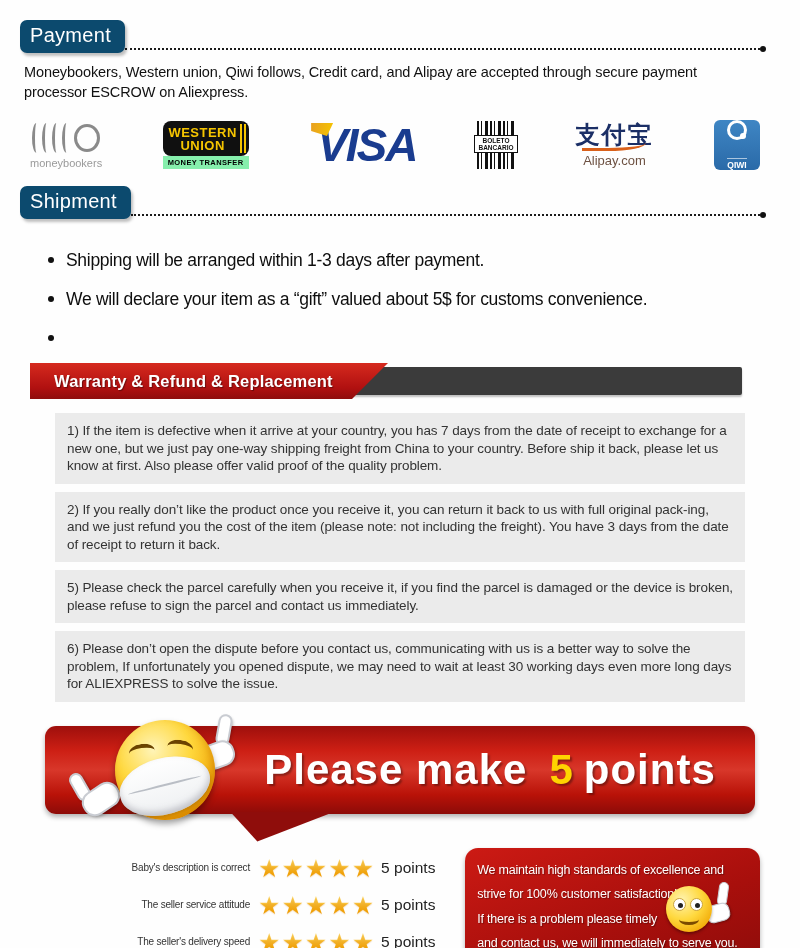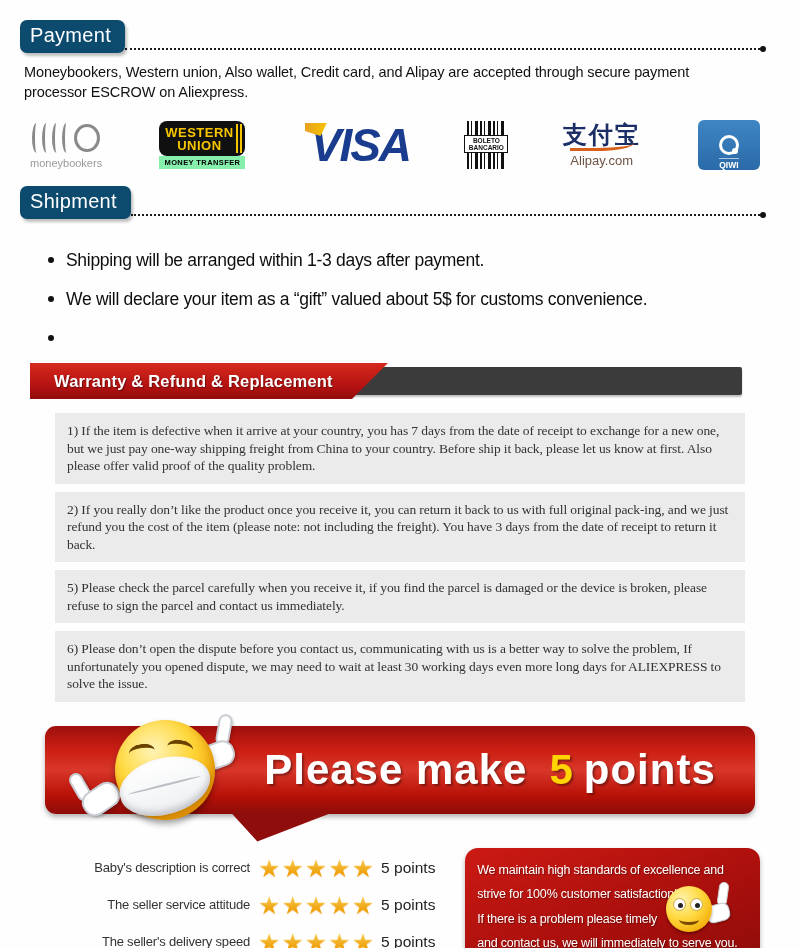--- a/index.html
+++ b/index.html
@@ -54,22 +54,22 @@
 
   .boleto { position:relative; width:38px; height:48px;
     background:repeating-linear-gradient(90deg,#111 0 2px,#fff 2px 4px,#111 4px 5px,#fff 5px 8px,#111 8px 11px,#fff 11px 13px); }
   .boleto-label { position:absolute; left:-3px; right:-3px; top:14px; background:#fff; border:1px solid #111;
     font-size:6.5px; font-weight:bold; text-align:center; line-height:7px; padding:1px 0; color:#111; }
 
   .alipay-cn { font-size:24px; font-weight:bold; color:#1b2f66; line-height:24px; letter-spacing:2px; }
   .alipay-swoosh { width:64px; height:8px; border-bottom:3px solid #d9601a; border-radius:0 0 60%/0 0 100% 100%; margin-top:-4px; }
   .alipay-label { font-size:13px; color:#6e5243; margin-top:2px; }
 
-  .qiwi { width:62px; height:50px; background:linear-gradient(180deg,#3f86c4,#2a6aa8); border-radius:6px;
-    display:flex; flex-direction:column; align-items:center; justify-content:flex-end; }
+  .qiwi { width:46px; height:50px; background:linear-gradient(180deg,#3f86c4,#2a6aa8); border-radius:6px;
+    display:flex; flex-direction:column; align-items:center; justify-content:space-between; }
   .qiwi-ring { width:20px; height:20px; border:3px solid #fff; border-radius:50%; position:relative; }
   .qiwi-ring::after { content:""; position:absolute; right:-2px; bottom:-2px; width:6px; height:6px; background:#fff; border-radius:50% 50% 50% 0; }
   .qiwi-label { color:#fff; font-size:8.5px; font-weight:bold; margin-top:3px; border-top:1px solid rgba(255,255,255,.6); padding-top:1px; }
 
   
   .bullets { margin:30px 40px 0 48px; }
   .bullet-row { display:flex; margin-bottom:17px; align-items:flex-start; }
   .bullet-dot { width:6px; height:6px; border-radius:50%; background:#111; margin:8px 12px 0 0; flex:none; }
   .bullet-text { font-size:17.5px; line-height:22px; color:#0e0e0e; letter-spacing:-0.3px; }
 
@@ -80,21 +80,21 @@
   .warranty-red { position:absolute; left:0; top:0; bottom:0; width:358px;
     background:linear-gradient(180deg,#d62a1e,#b01010 70%,#8f0d0d);
     clip-path:polygon(0 0,100% 0,calc(100% - 36px) 100%,0 100%);
     display:flex; align-items:center; }
   .warranty-red span { color:#fff; font-weight:bold; font-size:16.5px; padding-left:24px; letter-spacing:.2px;
     text-shadow:1px 1px 1px rgba(0,0,0,.4); }
 
   
   .paras { margin:14px 55px 0 55px; }
   .para { background:#ebebeb; color:#333; font-size:13.5px; line-height:17.5px;
-    padding:9px 12px; margin-bottom:8px; letter-spacing:-0.1px;font-family:Liberation Serif, serif; }
+    padding:9px 12px; margin-bottom:8px; letter-spacing:-0.1px; }
 
   
   .points-banner { position:relative; margin:24px 45px 0 45px; height:88px; }
   .pb-bar { position:absolute; inset:0; border-radius:11px;
     background:linear-gradient(180deg,#9e0f0c,#cd1f14 28%,#d8372a 50%,#b91208 78%,#8c0b08);
     box-shadow:0 3px 5px rgba(0,0,0,.3); }
   .pb-tail { position:absolute; left:185px; bottom:-28px; width:105px; height:30px;
     background:#8f0d0b; clip-path:polygon(0 0,100% 0,26% 100%); }
   .pb-text { position:absolute; left:180px; right:0; top:0; bottom:0;
     display:flex; align-items:center; justify-content:center;
@@ -120,21 +120,21 @@
     box-shadow:1px 2px 3px rgba(0,0,0,.25); }
   .hand.fist-l { left:8px; top:72px; width:40px; height:26px; transform:rotate(-34deg); }
   .hand.thumb-l { left:0px; top:58px; width:14px; height:30px; border-radius:8px; transform:rotate(-30deg); }
   .hand.fist-r { left:128px; top:28px; width:34px; height:26px; transform:rotate(-20deg); }
   .hand.thumb-r { left:144px; top:0px; width:14px; height:32px; border-radius:8px; transform:rotate(10deg); }
 
   
   .bottom { display:flex; margin:34px 40px 0 40px; }
   .ratings { width:420px; padding-top:8px; }
   .rate-row { display:flex; align-items:center; margin-bottom:13px; }
-  .rate-label { width:210px; text-align:right; font-size:13px; color:#333; letter-spacing:-0.2px; flex:none; }
+  .rate-label { width:210px; text-align:right; font-size:10px; color:#333; letter-spacing:-0.2px; flex:none; }
   .stars { margin:0 6px 0 8px; font-size:25px; line-height:24px; letter-spacing:1px; white-space:nowrap; }
   .stars span { background:linear-gradient(180deg,#ffe27a 15%,#f7ab0c 70%,#ef8e00);
     -webkit-background-clip:text; background-clip:text; color:transparent;
     text-shadow:0 1px 1px rgba(220,130,0,.25); }
   .rate-points { font-size:15.5px; color:#222; }
 
   .service-box { position:relative; width:302px; height:116px; margin-left:16px; border-radius:13px;
     background:linear-gradient(160deg,#cc1a14,#a80f0c 60%,#8f0c0a);
     box-shadow:0 3px 5px rgba(0,0,0,.3);
     padding:10px 12px; color:#fff; }
@@ -160,21 +160,21 @@
 
 <div class="page">
 
   <div class="section-head">
     <div class="badge">Payment</div>
     <div class="dotted-rule">
         <span class="end-dot"></span>
       </div>
   </div>
 
-  <p class="pay-desc">Moneybookers, Western union, Also wallet, Credit card, and Alipay are accepted through secure payment processor ESCROW on Aliexpress.</p>
+  <p class="pay-desc">Moneybookers, Western union, Qiwi follows, Credit card, and Alipay are accepted through secure payment processor ESCROW on Aliexpress.</p>
 
   <div class="logos">
     <div class="logo">
       <div class="mb-arcs">
         <i class="mb-arc"></i>
           <i class="mb-arc"></i>
           <i class="mb-arc"></i>
           <i class="mb-arc"></i>
         <i class="mb-ring"></i>
       </div>

